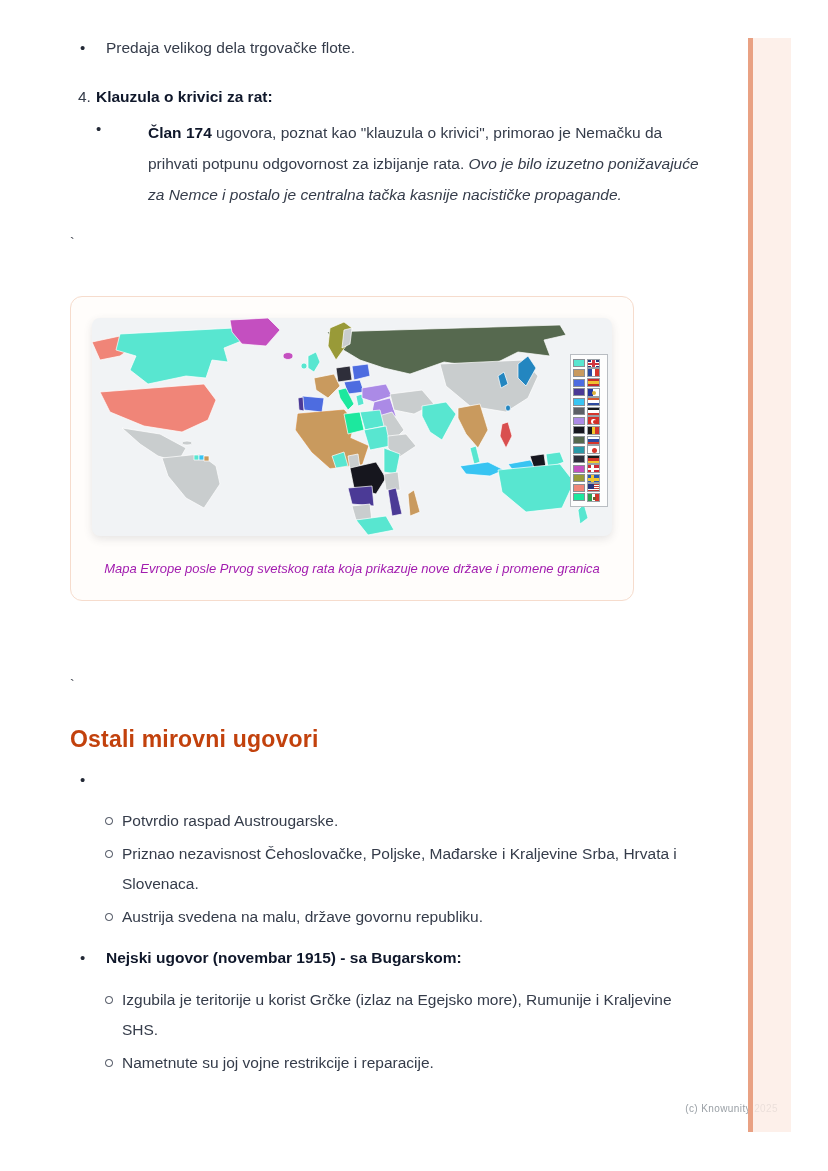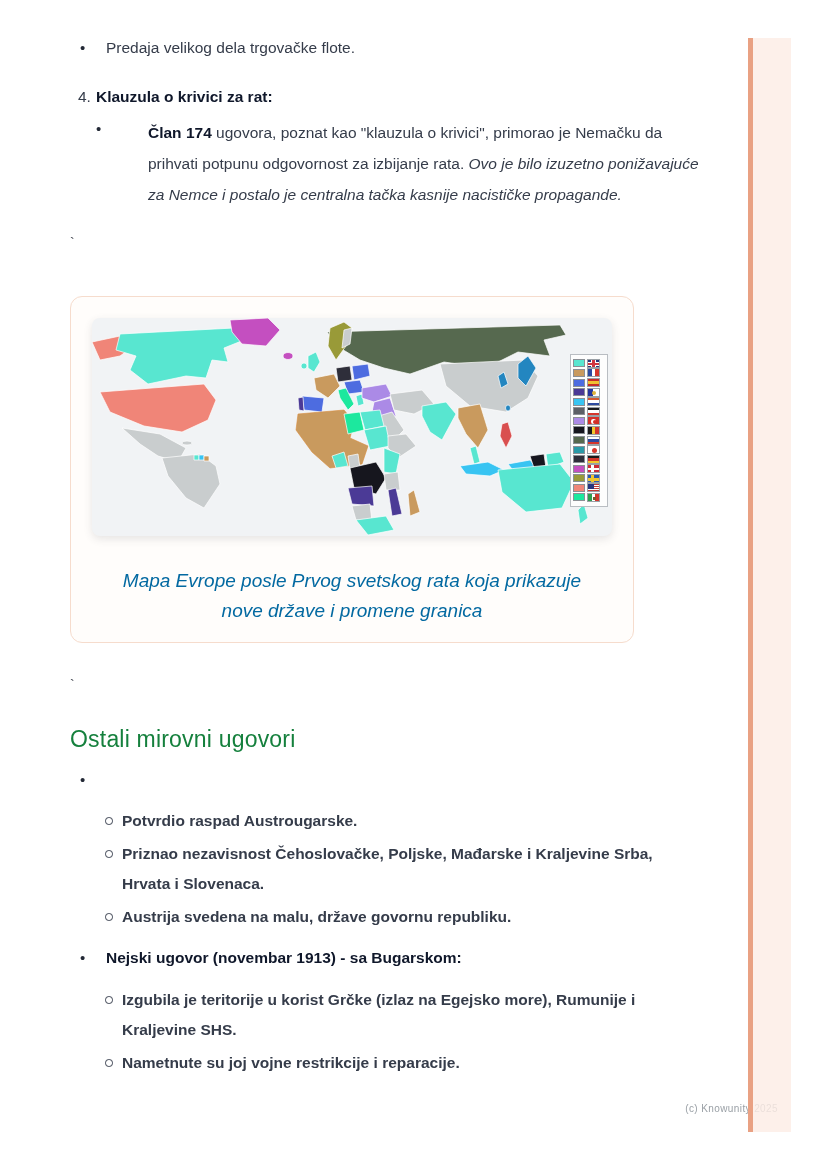--- a/index.html
+++ b/index.html
@@ -26,22 +26,22 @@
     background:#fffdfb;border:1px solid #f6dccd;border-radius:12px;
     padding:21px 21px 16px 21px;
   }
   .map-card{
     width:520px;height:218px;background:#f1f3f5;border-radius:8px;
     box-shadow:0 3px 8px rgba(60,64,67,.13);
     position:relative;overflow:hidden;
   }
   .map-card svg{display:block;}
   .map-caption{
-    margin:30px auto 0 auto;width:500px;text-align:center;
-    font-style:italic;color:#0369a1;font-size:19px;line-height:30px;
+    margin:18px auto 0 auto;width:500px;text-align:center;
+    font-style:italic;color:#a21caf;font-size:13px;line-height:30px;
   }
   
   .legend{
     position:absolute;right:4px;top:36px;width:32px;
     background:#fdfdfd;border:1px solid #b9bdc2;padding:3px 2px;
   }
   .lg-row{display:flex;align-items:center;gap:2px;height:8.4px;margin:1.2px 0;}
   .lg-swatch{width:12px;height:8px;flex:0 0 12px;border:0.5px solid #8b9096;box-sizing:border-box;}
   .lg-flag{width:13px;height:9px;flex:0 0 13px;border:0.5px solid #9aa0a6;box-sizing:border-box;position:relative;overflow:hidden;}
   
@@ -71,24 +71,24 @@
     #cf2b35;}
   .flag-sweden{background:
     linear-gradient(to bottom,transparent 3px,#f2c72e 3px,#f2c72e 5.5px,transparent 5.5px),
     linear-gradient(to right,transparent 3.5px,#f2c72e 3.5px,#f2c72e 6px,transparent 6px),
     #2a5bb0;}
   .flag-usa{background:repeating-linear-gradient(to bottom,#c23b35 0,#c23b35 1px,#fff 1px,#fff 2px);}
   .flag-usa::before{content:"";position:absolute;left:0;top:0;width:6px;height:4.5px;background:#28367e;}
   .flag-italy{background:linear-gradient(to right,#2f9e4f 33%,#fff 33%,#fff 66%,#d5362c 66%);}
   .flag-italy::after{content:"";position:absolute;left:5.2px;top:3px;width:2.6px;height:3px;background:#7a5a2a;}
   
-  .h2{font-size:23px;font-weight:normal;color:#15803d;letter-spacing:.2px;}
+  .h2{font-size:23px;font-weight:bold;color:#c2410c;letter-spacing:.2px;}
   .treaty-label{display:flex;margin-bottom:15px;}
   .sub-list{margin:0 0 14px 0;}
-  .sub-item{display:flex;line-height:30px;margin-bottom:3px;font-weight:bold;}
+  .sub-item{display:flex;line-height:30px;margin-bottom:3px;}
   .b2-marker{flex:0 0 18px;width:18px;margin-left:34px;position:relative;}
   .b2-marker::before{content:"";position:absolute;left:1px;top:11px;width:5.5px;height:5.5px;border:1.6px solid #3a4150;border-radius:50%;}
   .b2-text{width:558px;}
   
   .strip-fill{left:753px;top:38px;width:38px;height:1094px;background:rgba(252,237,229,.82);z-index:3;}
   .strip-line{left:748px;top:38px;width:5px;height:1094px;background:#e9a183;z-index:4;}
   .footer{right:50px;top:1101px;font-size:10px;color:#9aa0a6;letter-spacing:.4px;z-index:2;}
 </style>
 </head>
 <body>
@@ -267,21 +267,21 @@
       <span class="b2-text">Priznao nezavisnost Čehoslovačke, Poljske, Mađarske i Kraljevine Srba, Hrvata i Slovenaca.</span>
     </div>
     <div class="sub-item">
       <span class="b2-marker"></span>
       <span class="b2-text">Austrija svedena na malu, države govornu republiku.</span>
     </div>
   </div>
 
   <div class="treaty-label" style="margin-top:10px;">
     <span class="b1-marker">•</span>
-    <span class="bold">Nejski ugovor (novembar 1913) - sa Bugarskom:</span>
+    <span class="bold">Nejski ugovor (novembar 1915) - sa Bugarskom:</span>
   </div>
   <div class="sub-list">
     <div class="sub-item">
       <span class="b2-marker"></span>
       <span class="b2-text">Izgubila je teritorije u korist Grčke (izlaz na Egejsko more), Rumunije i Kraljevine SHS.</span>
     </div>
     <div class="sub-item">
       <span class="b2-marker"></span>
       <span class="b2-text">Nametnute su joj vojne restrikcije i reparacije.</span>
     </div>

